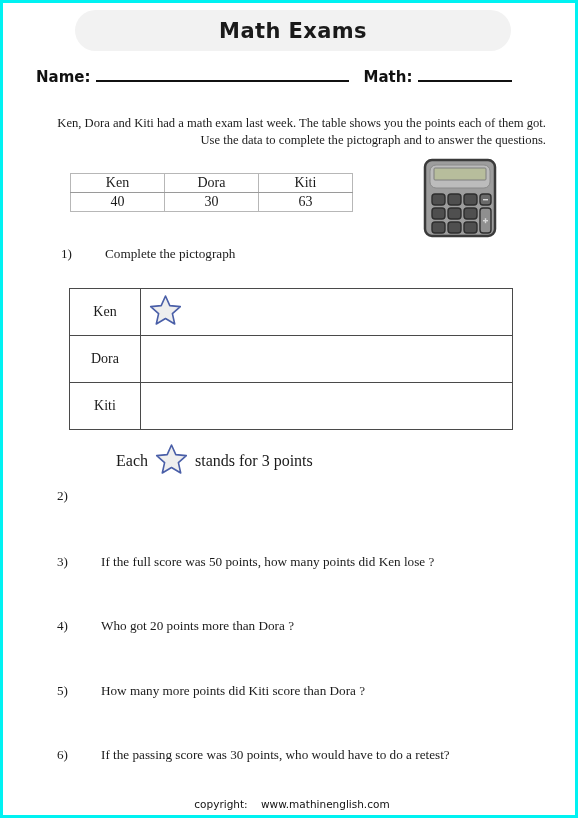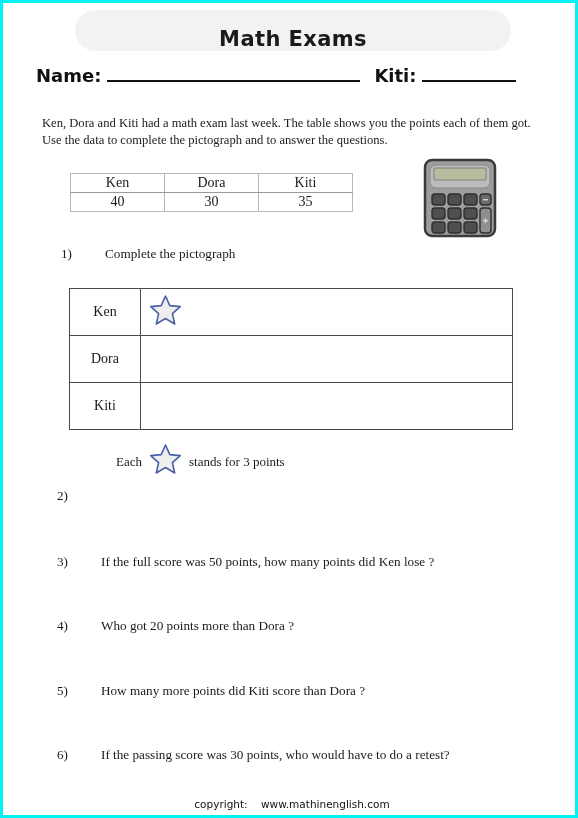--- a/index.html
+++ b/index.html
@@ -23,21 +23,21 @@
   
   .title-banner {
     position: absolute;
     left: 72px;
     top: 7px;
     width: 436px;
     height: 41px;
     background: #f2f2f2;
     border-radius: 21px;
     display: flex;
-    align-items: flex-end;
+    align-items: center;
     justify-content: center;
   }
   .title-text {
     font-family: "DejaVu Sans", sans-serif;
     font-size: 21px;
     font-weight: bold;
     color: #1a1a1a;
     letter-spacing: 0.4px;
   }
 
@@ -46,21 +46,21 @@
     position: absolute;
     left: 33px;
     top: 58px;
     width: 512px;
     height: 24px;
     display: flex;
     align-items: flex-end;
   }
   .ns-label {
     font-family: "DejaVu Sans", sans-serif;
-    font-size: 18px;
+    font-size: 15px;
     font-weight: bold;
     color: #111111;
     white-space: nowrap;
     line-height: 1;
   }
   .ns-rule {
     display: inline-block;
     border-bottom: 2px solid #111111;
     height: 1px;
     margin: 0 0 3px 6px;
@@ -71,21 +71,21 @@
 
   
   .intro {
     position: absolute;
     left: 39px;
     top: 99px;
     width: 504px;
     font-size: 12.6px;
     line-height: 1.42;
     color: #1c1c1c;
-    text-align: left;
+    text-align: right;
   }
 
   
   .score-table {
     position: absolute;
     left: 67px;
     top: 170px;
     border-collapse: collapse;
     table-layout: fixed;
   }
@@ -161,21 +161,21 @@
     gap: 4px;
   }
 
   
   .legend {
     position: absolute;
     left: 113px;
     top: 440px;
     display: flex;
     align-items: center;
-    font-size: 13px;
+    font-size: 16px;
     color: #1a1a1a;
   }
   .legend .lg-txt { line-height: 1; }
   .legend .star-wrap { margin: 0 7px; }
 
   
   .footer {
     position: absolute;
     left: 0;
     top: 795px;
@@ -193,37 +193,37 @@
 <div class="page">
 
   <div class="title-banner">
     <span class="title-text">Math Exams</span>
   </div>
 
   <div class="namescore">
     <span class="ns-label">Name:</span>
     <span class="ns-rule name"></span>
     <span class="ns-gap"></span>
-    <span class="ns-label">Kiti:</span>
+    <span class="ns-label">Math:</span>
     <span class="ns-rule score"></span>
   </div>
 
   <p class="intro">Ken, Dora and Kiti had a math exam last week. The table shows you the points each of them got. Use the data to complete the pictograph and to answer the questions.</p>
 
   <table class="score-table">
     <tbody>
         <tr class="head">
       <td>Ken</td>
       <td>Dora</td>
       <td>Kiti</td>
     </tr>
     <tr>
       <td>40</td>
       <td>30</td>
-      <td>35</td>
+      <td>63</td>
     </tr>
   </tbody>
     </table>
 
   <div class="calc">
     <svg viewBox="0 0 74 80" width="74" height="80" xmlns="http://www.w3.org/2000/svg">
       <rect x="2" y="2" width="70" height="76" rx="7" ry="7" fill="#9d9d9d" stroke="#3a3a3a" stroke-width="2.5"></rect>
       <rect x="7" y="7" width="60" height="23" rx="6" ry="6" fill="#bcbcbc" stroke="#8a8a8a" stroke-width="1"></rect>
       <rect x="11" y="10" width="52" height="12" rx="1" ry="1" fill="#b7bd9c" stroke="#7e7e7e" stroke-width="1"></rect>
 

